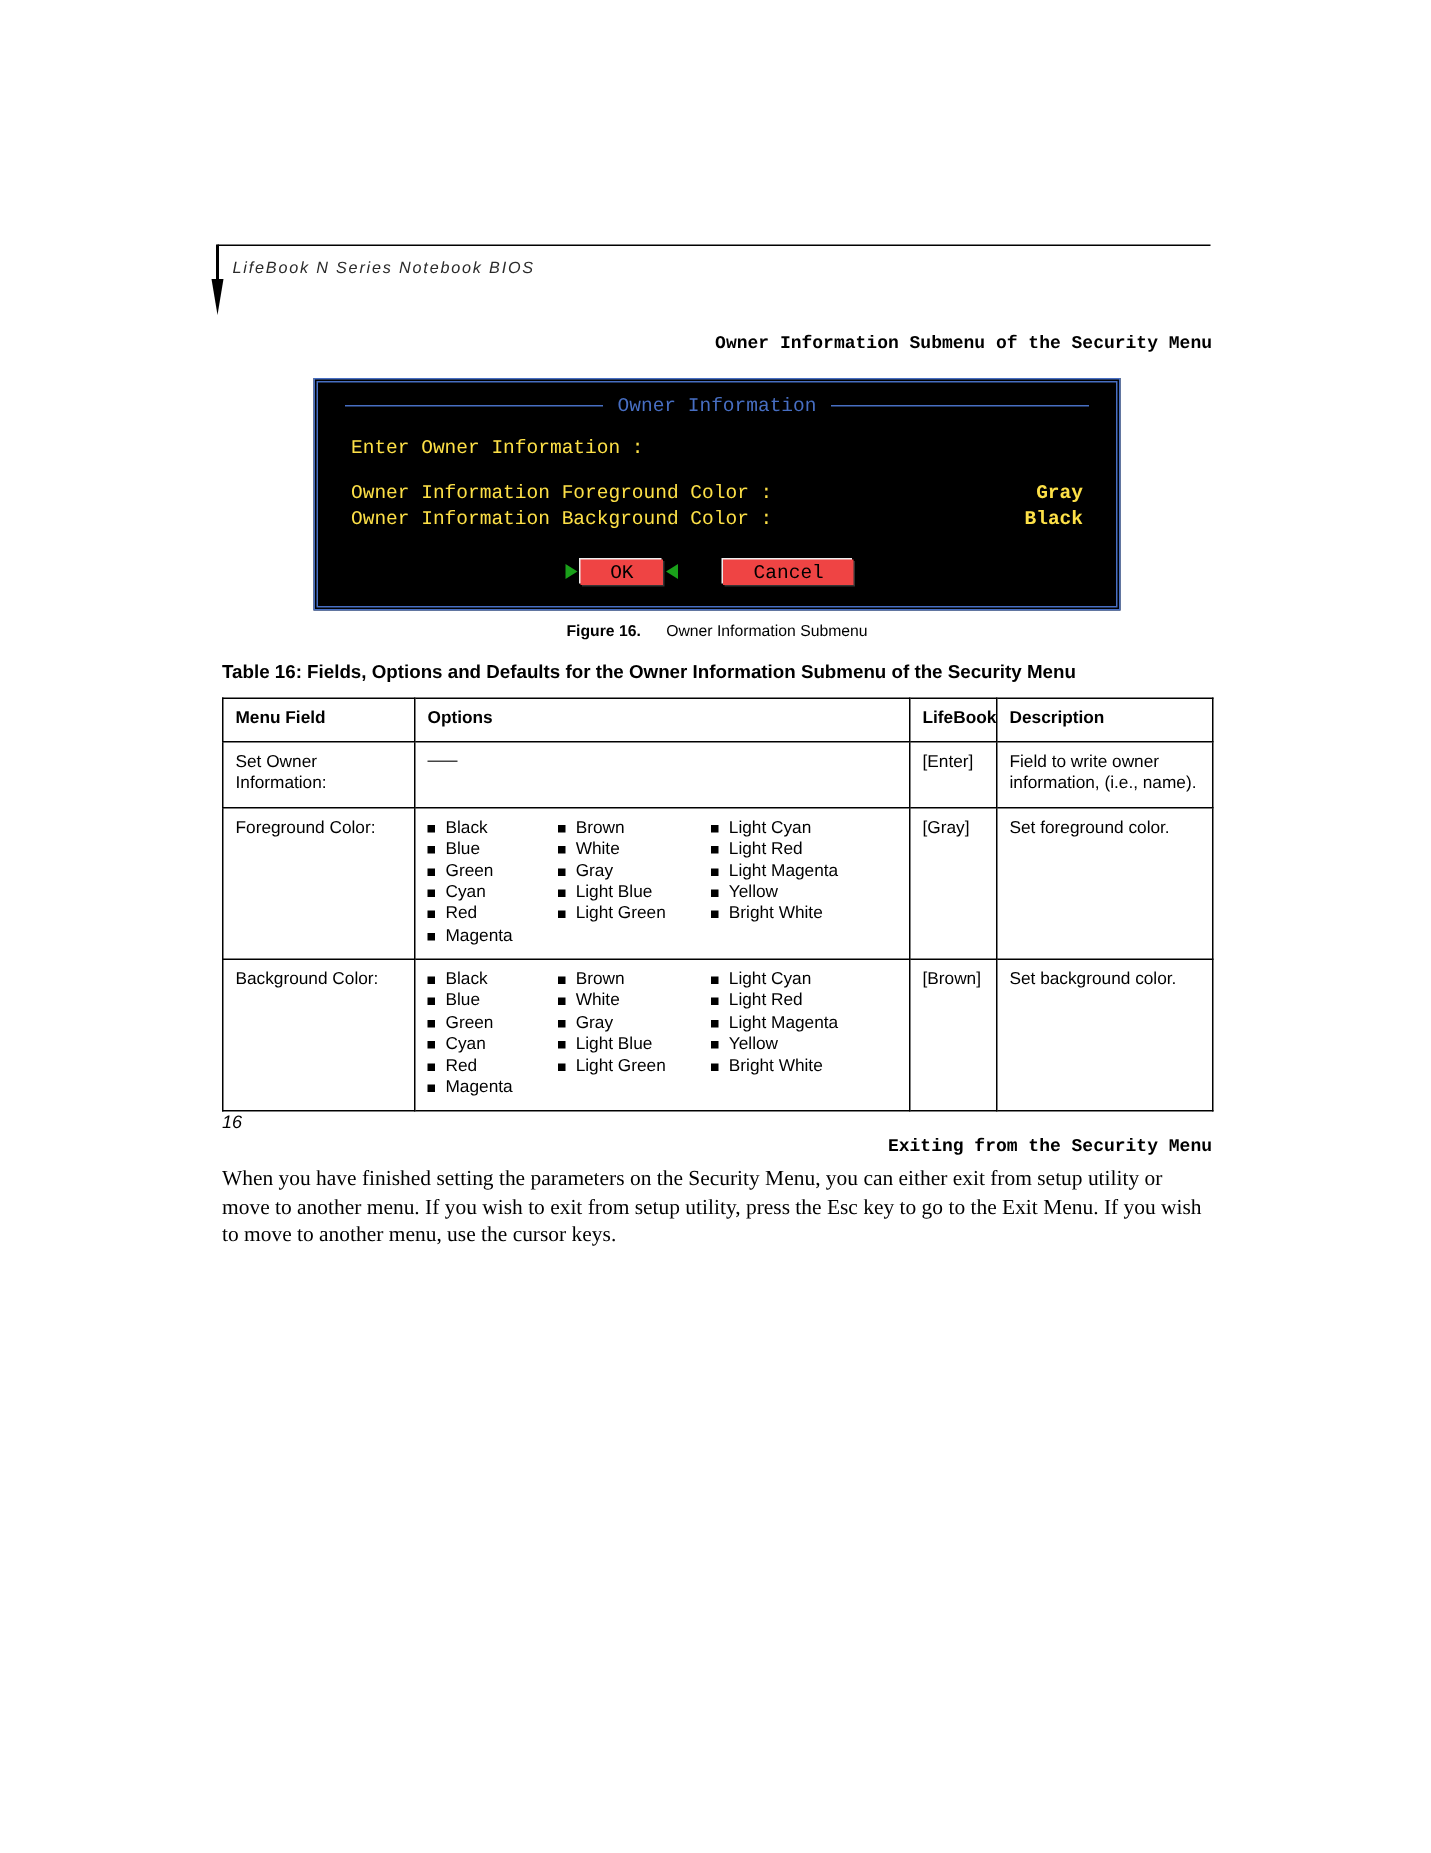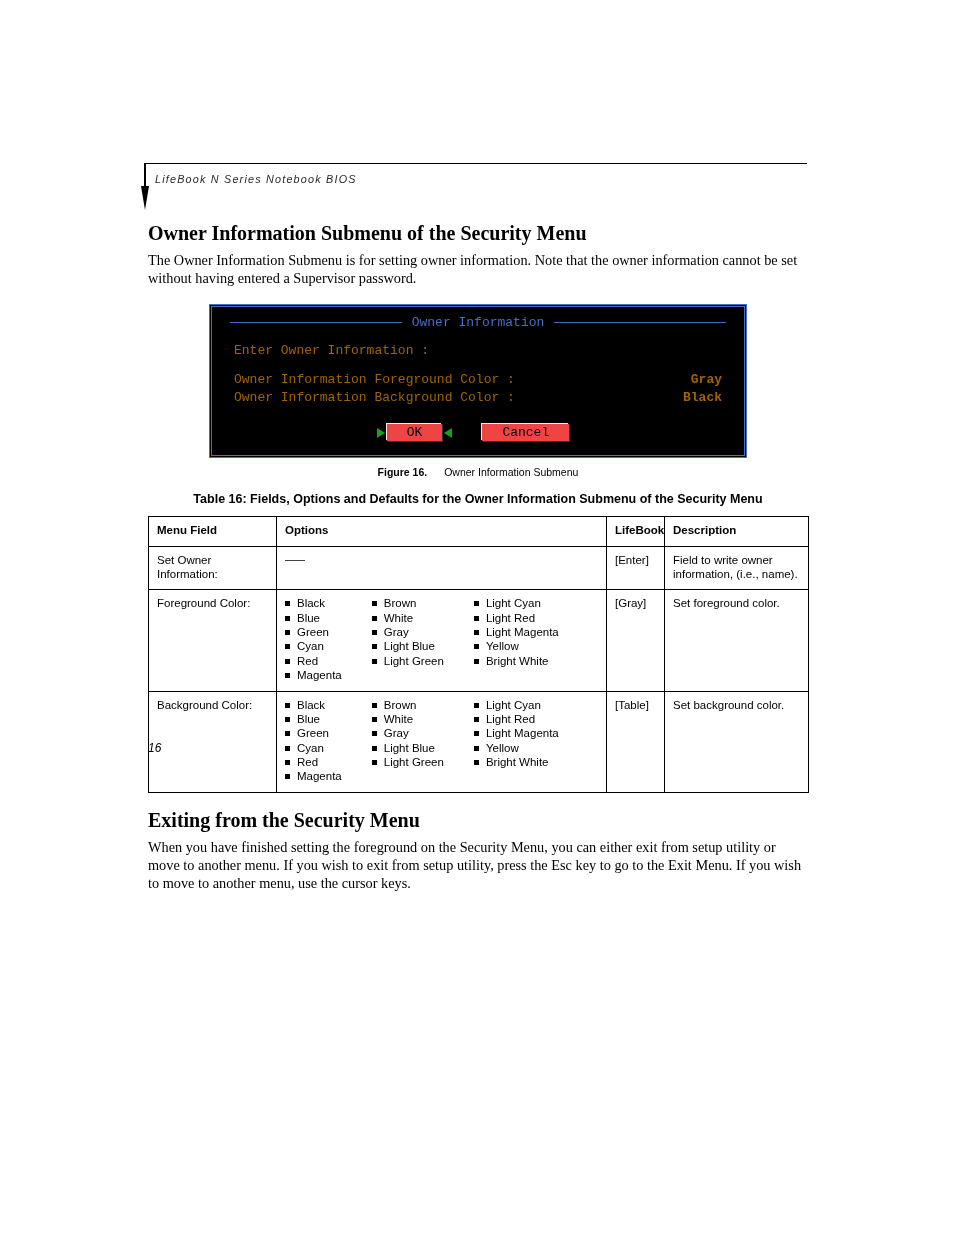--- a/index.html
+++ b/index.html
@@ -51,24 +51,25 @@
     border-right: 4px solid transparent;
     border-top: 24px solid #000;
   }
   .content {
     position: absolute;
     left: 148px;
     top: 222px;
     width: 660px;
   }
   .h2 {
-    font-family: Liberation Serif, serif;
+    font-family: Liberation Mono, monospace;
     font-weight: bold;
-    font-size: 20px;
+    font-size: 12px;
     margin: 0 0 6px 0;
+    text-align: right;
   }
   .body {
     font-size: 14.3px;
     line-height: 1.28;
     margin: 0 0 12px 0;
   }
   .bios-box {
     width: 538px;
     margin: 16px auto 8px auto;
     background: #000;
@@ -92,21 +93,21 @@
   }
   .hrule {
     flex: 1 1 auto;
     height: 1px;
     background: #476ec2;
   }
   .bios-line {
     display: flex;
     justify-content: space-between;
     font-size: 13px;
-    color: #a16207;
+    color: #fde047;
     line-height: 1.35;
     text-align: right;
   }
   .bios-left { white-space: pre; }
   .bios-right { white-space: pre; font-weight: bold; }
   .bios-buttons {
     display: flex;
     justify-content: center;
     gap: 40px;
     margin-top: 18px;
@@ -143,21 +144,20 @@
   }
   .fig-caption {
     text-align: center;
     font-family: Arial, Helvetica, sans-serif;
     font-size: 10.5px;
     font-weight: bold;
     margin: 8px 0 14px 0;
   }
   .fig-caption .thin { font-weight: normal; margin-left:14px;}
   .table-caption {
-    text-align: center;
     font-family: Arial, Helvetica, sans-serif;
     font-weight: bold;
     font-size: 12.5px;
     margin: 0 0 10px 0;
   }
   table.opts {
     border-collapse: collapse;
     width: 100%;
     table-layout: fixed;
   }
@@ -212,21 +212,20 @@
 <div class="page">
 
   <div class="rule-top"></div>
   <div class="rule-v"></div>
   <div class="wedge"></div>
   <div class="running-head">LifeBook N Series Notebook BIOS</div>
 
   <div class="content">
 
     <h2 class="h2">Owner Information Submenu of the Security Menu</h2>
-    <p class="body">The Owner Information Submenu is for setting owner information. Note that the owner information cannot be set without having entered a Supervisor password.</p>
 
     <div class="bios-box">
       <div class="bios-title-wrap">
         <div class="hrule"></div>
         <span class="bios-title">Owner Information</span>
         <div class="hrule"></div>
       </div>
       <div class="bios-line">
         <span class="bios-left">Enter Owner Information :</span>
         <span class="bios-right"></span>
@@ -327,25 +326,25 @@
               </div>
               <div class="opt-col">
                 <div>Light Cyan</div>
                 <div>Light Red</div>
                 <div>Light Magenta</div>
                 <div>Yellow</div>
                 <div>Bright White</div>
               </div>
             </div>
           </td>
-          <td>[Table]</td>
+          <td>[Brown]</td>
           <td>Set background color.</td>
         </tr>
       </tbody>
     </table>
 
     <h2 class="h2" style="margin-top:16px">Exiting from the Security Menu</h2>
-    <p class="body">When you have finished setting the foreground on the Security Menu, you can either exit from setup utility or move to another menu. If you wish to exit from setup utility, press the Esc key to go to the Exit Menu. If you wish to move to another menu, use the cursor keys.</p>
+    <p class="body">When you have finished setting the parameters on the Security Menu, you can either exit from setup utility or move to another menu. If you wish to exit from setup utility, press the Esc key to go to the Exit Menu. If you wish to move to another menu, use the cursor keys.</p>
 
   </div>
 
   <div class="page-num">16</div>
 </div>
 
 </body></html>

